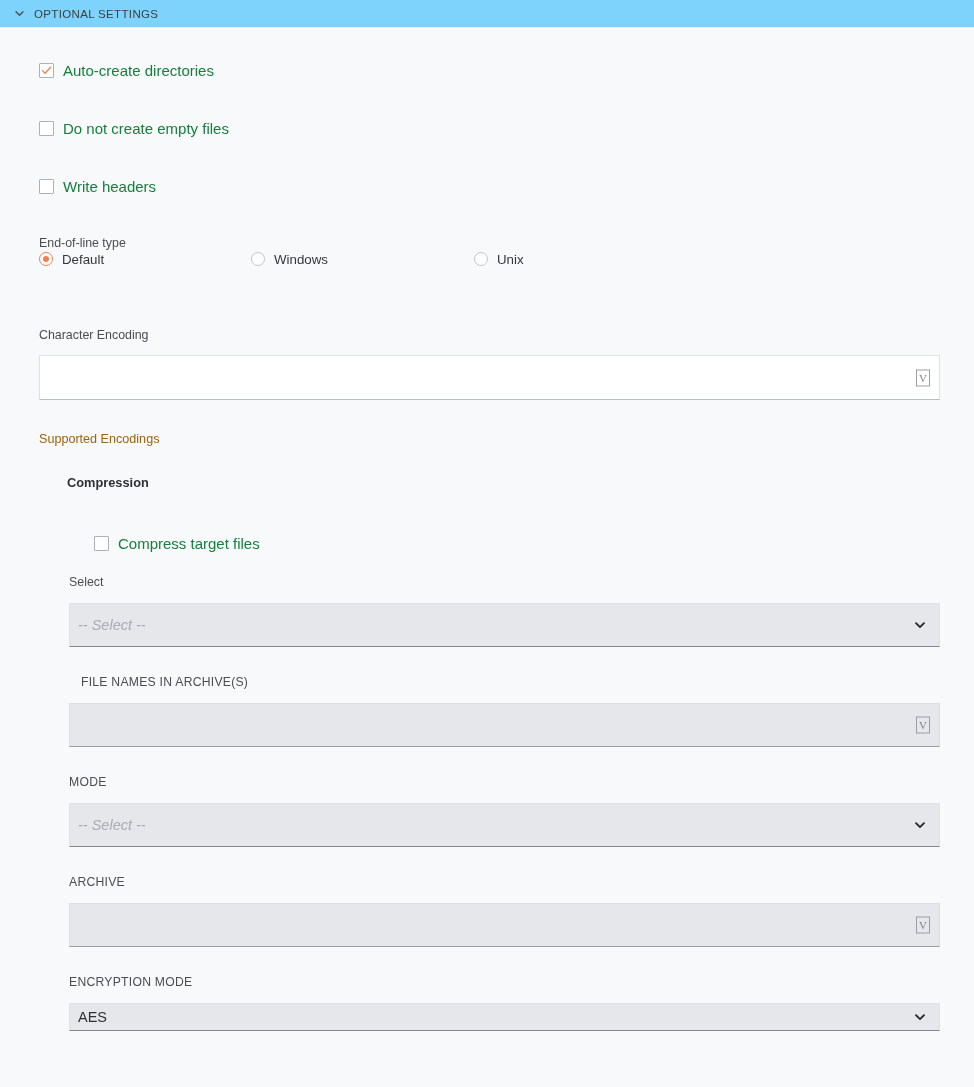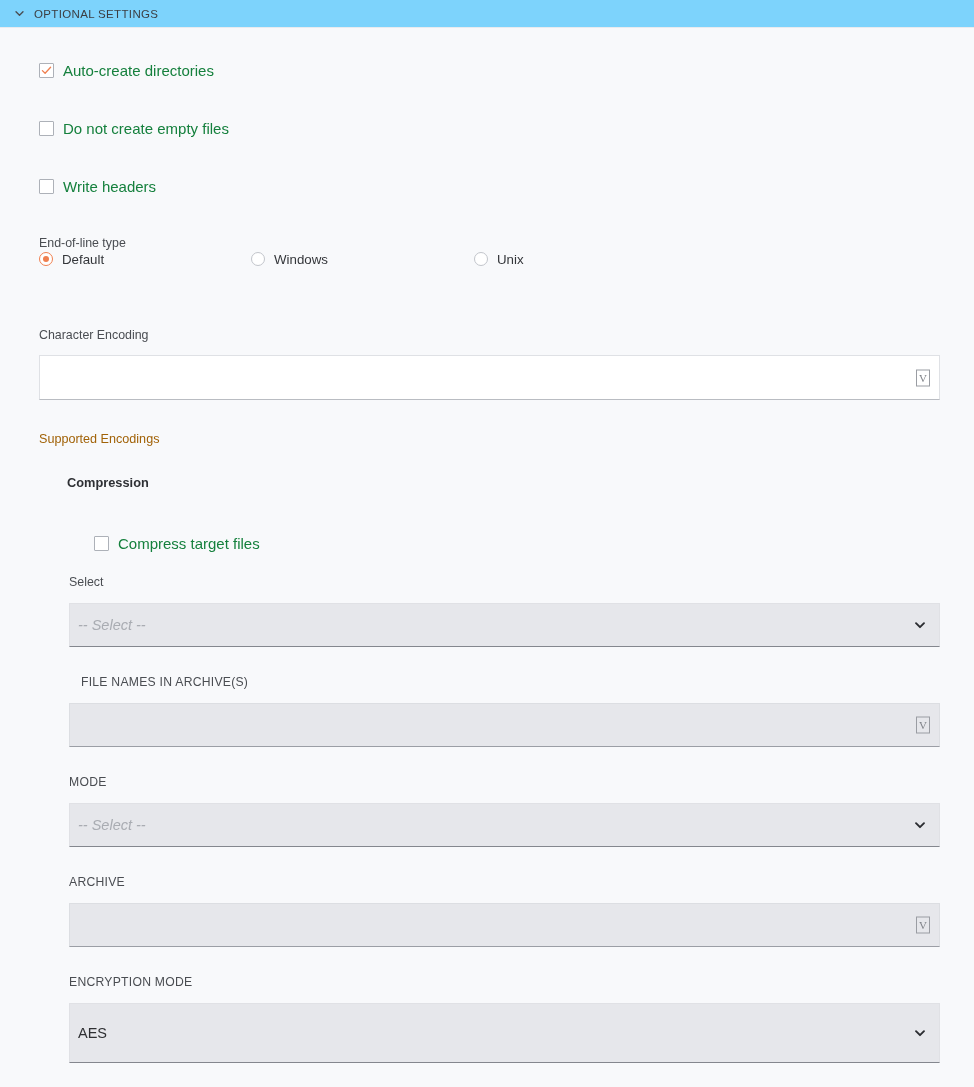--- a/index.html
+++ b/index.html
@@ -267,18 +267,18 @@
 </div>
 
 <div class="field-label upper abs" style="left:69px; top:875px;">ARCHIVE</div>
 
 <div class="tinput disabled abs" style="left:69px; top:903px; width:871px; height:44px;">
   <span class="tofu">V</span>
 </div>
 
 <div class="field-label upper abs" style="left:69px; top:975px;">ENCRYPTION MODE</div>
 
-<div class="sel abs" style="left:69px; top:1003px; width:871px; height:60px;">
+<div class="sel abs" style="left:69px; top:1003px; width:871px; height:28px;">
   <span class="val">AES</span>
   <svg class="chev" viewBox="0 0 12 12">
     <path d="M2 4.2 L6 8.2 L10 4.2" fill="none" stroke="#2b2d31" stroke-width="1.9" stroke-linecap="round" stroke-linejoin="round"></path>
   </svg>
 </div>
 
 </body></html>

